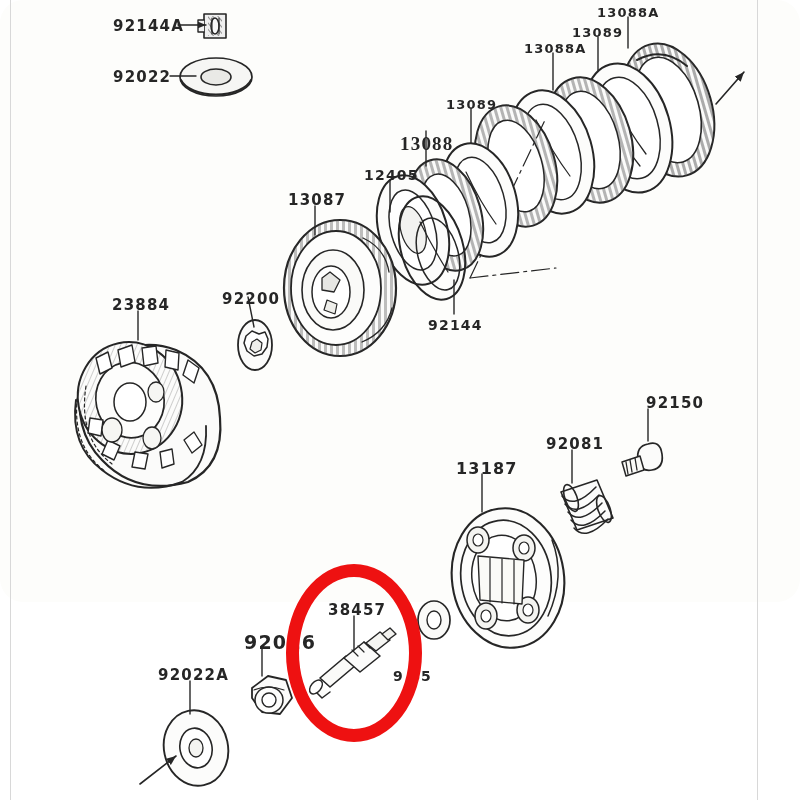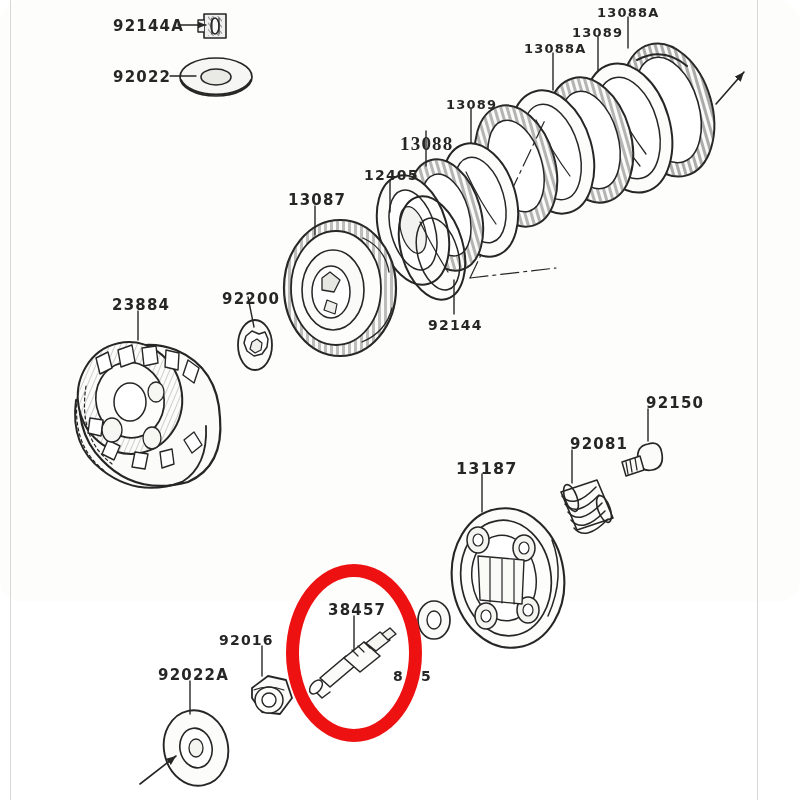--- a/index.html
+++ b/index.html
@@ -295,23 +295,23 @@
       <div class="partlabel" style="left: 572px; top: 26px; font-size: 13px;">13089</div>
       <div class="partlabel" style="left: 524px; top: 42px; font-size: 13px;">13088A</div>
       <div class="partlabel" style="left: 446px; top: 98px; font-size: 13px;">13089</div>
       <div class="partlabel" style="left: 400px; top: 134px; font-size: 19px; font-family: Liberation Serif, serif;">13088</div>
       <div class="partlabel" style="left: 364px; top: 168px; font-size: 14px;">12405</div>
       <div class="partlabel" style="left: 288px; top: 193px; font-size: 15px; text-align: center;">13087</div>
       <div class="partlabel" style="left: 222px; top: 284px; font-size: 15px; margin-top: 8px;">92200</div>
       <div class="partlabel" style="left: 112px; top: 298px; font-size: 15px;">23884</div>
       <div class="partlabel" style="left: 428px; top: 318px; font-size: 14px;">92144</div>
       <div class="partlabel" style="left: 622px; top: 396px; font-size: 15px; margin-left: 24px;">92150</div>
-      <div class="partlabel" style="left: 546px; top: 437px; font-size: 15px; margin-left: 24px;">92081</div>
+      <div class="partlabel" style="left: 546px; top: 437px; font-size: 15px;">92081</div>
       <div class="partlabel" style="left: 456px; top: 461px; font-size: 16px;">13187</div>
       <div class="partlabel" style="left: 328px; top: 603px; font-size: 15px;">38457</div>
-      <div class="partlabel" style="left: 219px; top: 633px; font-size: 14px;">92016</div>
+      <div class="partlabel" style="left: 244px; top: 633px; font-size: 19px;">92016</div>
       <div class="partlabel" style="left: 158px; top: 668px; font-size: 15px;">92022A</div>
-      <div class="partlabel" style="left: 393px; top: 669px; font-size: 14px;">8      45</div>
+      <div class="partlabel" style="left: 393px; top: 669px; font-size: 14px;">9      45</div>
     </div>
 
   <div class="highlight-ellipse" id="highlight" style="left: 286px; top: 564px; width: 136px; height: 178px; border-color: rgb(238, 17, 17); border-width: 13px;"></div>
 
 </div>
 
 </body></html>

